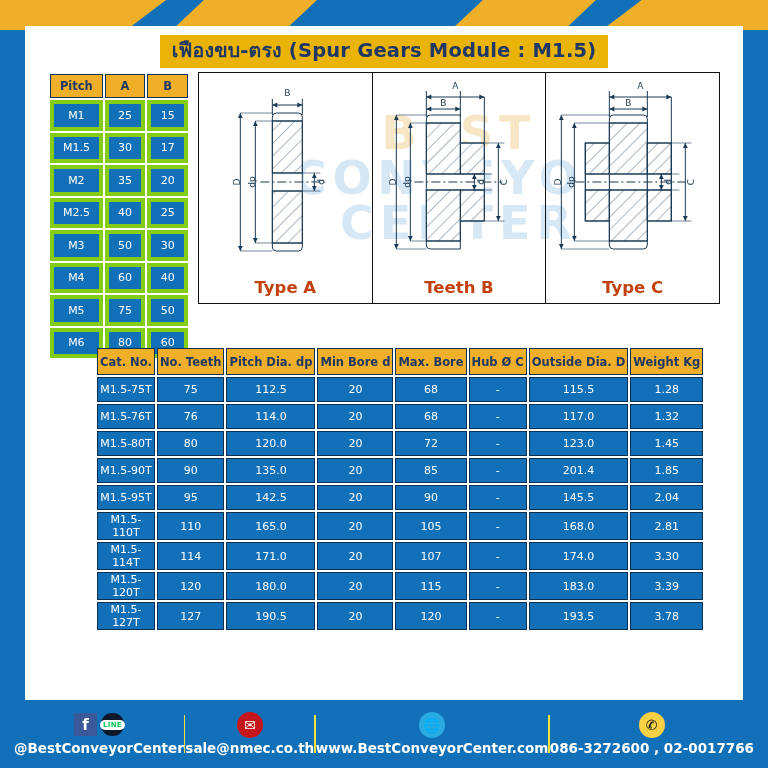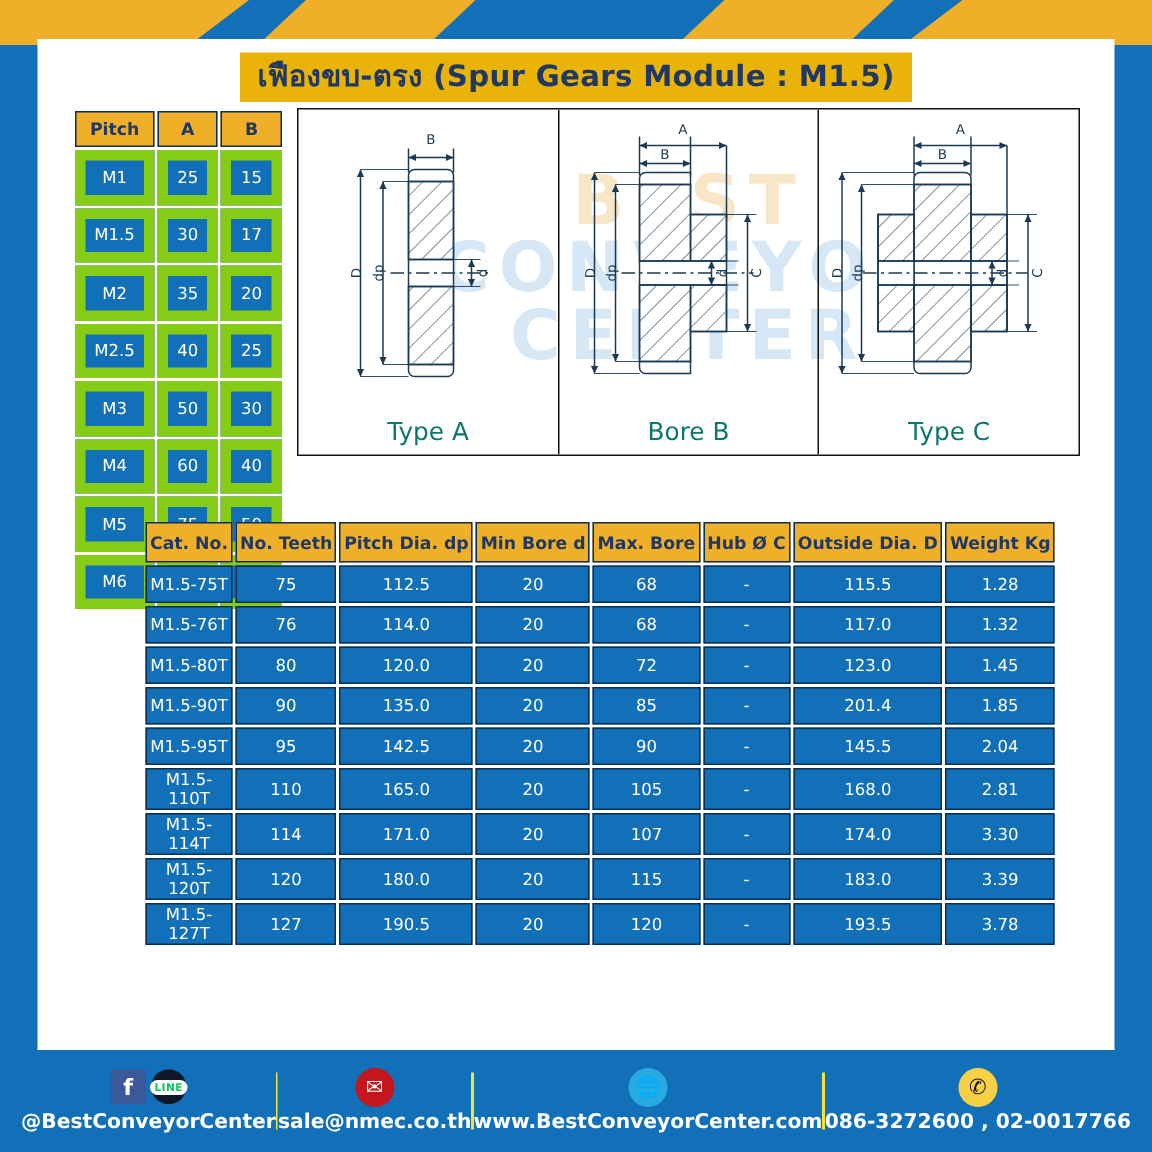--- a/index.html
+++ b/index.html
@@ -31,41 +31,41 @@
   .topsection{position:absolute;left:23px;top:46px;width:672px;height:232px;display:flex;}
 
   
   table.pitch{border-collapse:separate;border-spacing:2px;width:142px;height:228px;}
   table.pitch th{
     background:#EFAF29;color:#1F3864;font-size:11.5px;font-weight:bold;
     border:1px solid #0d2f52;padding:0;height:22px;
   }
   table.pitch td{
     background:#1270B8;color:#FFFFFF;font-size:11px;text-align:center;
-    border:7px solid #84cc16;padding:0;height:22.5px;
+    border:4px solid #84cc16;padding:0;height:22.5px;
   }
   table.pitch th:first-child{width:54px;margin-top:41px;}
   table.pitch th:nth-child(2),table.pitch th:nth-child(3){width:42px;}
 
   
   .drawings{
     position:relative;margin-left:8px;flex:1;border:1.2px solid #111;
     background:#fff;overflow:hidden;
   }
   .wm{position:absolute;left:0;top:38px;width:100%;text-align:center;
       font-size:46px;font-weight:bold;letter-spacing:6px;line-height:.98;
       color:#CFE3F4;opacity:.85;pointer-events:none;user-select:none;}
   .wm span{display:block;}
   .wm .wm-orange{color:#F7E3BE;}
   .dwgrow{position:relative;display:flex;height:100%;}
   .dwgcell{flex:1;position:relative;}
   .dwgcell svg{position:absolute;left:0;top:2px;width:100%;height:202px;}
   .typelabel{
     position:absolute;bottom:6px;left:0;width:100%;text-align:center;
-    color:#0f766e;font-size:16.5px;font-weight:normal;
+    color:#c2410c;font-size:16.5px;font-weight:bold;
   }
   .vsep{width:1px;background:#111;}
 
   
   .mainwrap{position:absolute;left:70px;top:320px;width:580px;}
   table.main{border-collapse:separate;border-spacing:2px;width:100%;}
   table.main th{
     background:#EFAF29;color:#1F3864;font-size:11.5px;font-weight:bold;
     border:1px solid #0d2f52;height:25px;padding:0 2px;white-space:nowrap;
   }
@@ -275,21 +275,21 @@
             </g>
             <g font-size="9" fill="#1b3a55" font-family="DejaVu Sans, sans-serif">
               <text x="81" y="14" text-anchor="middle">A</text>
               <text x="69" y="31" text-anchor="middle">B</text>
               <text x="22" y="107" text-anchor="middle" transform="rotate(-90 22 107)">D</text>
               <text x="36" y="107" text-anchor="middle" transform="rotate(-90 36 107)">dp</text>
               <text x="110" y="107" text-anchor="middle" transform="rotate(-90 110 107)">d</text>
               <text x="133" y="107" text-anchor="middle" transform="rotate(-90 133 107)">C</text>
             </g>
           </svg>
-          <div class="typelabel">Bore B</div>
+          <div class="typelabel">Teeth B</div>
         </div>
 
         <div class="vsep"></div>
 
         <div class="dwgcell">
           <svg viewBox="0 0 170 202">
             <defs>
               <pattern id="hC" width="9" height="9" patternTransform="rotate(45)" patternUnits="userSpaceOnUse">
                 <line x1="0" y1="0" x2="0" y2="9" stroke="#2d4a63" stroke-width="0.8"></line>
               </pattern>

